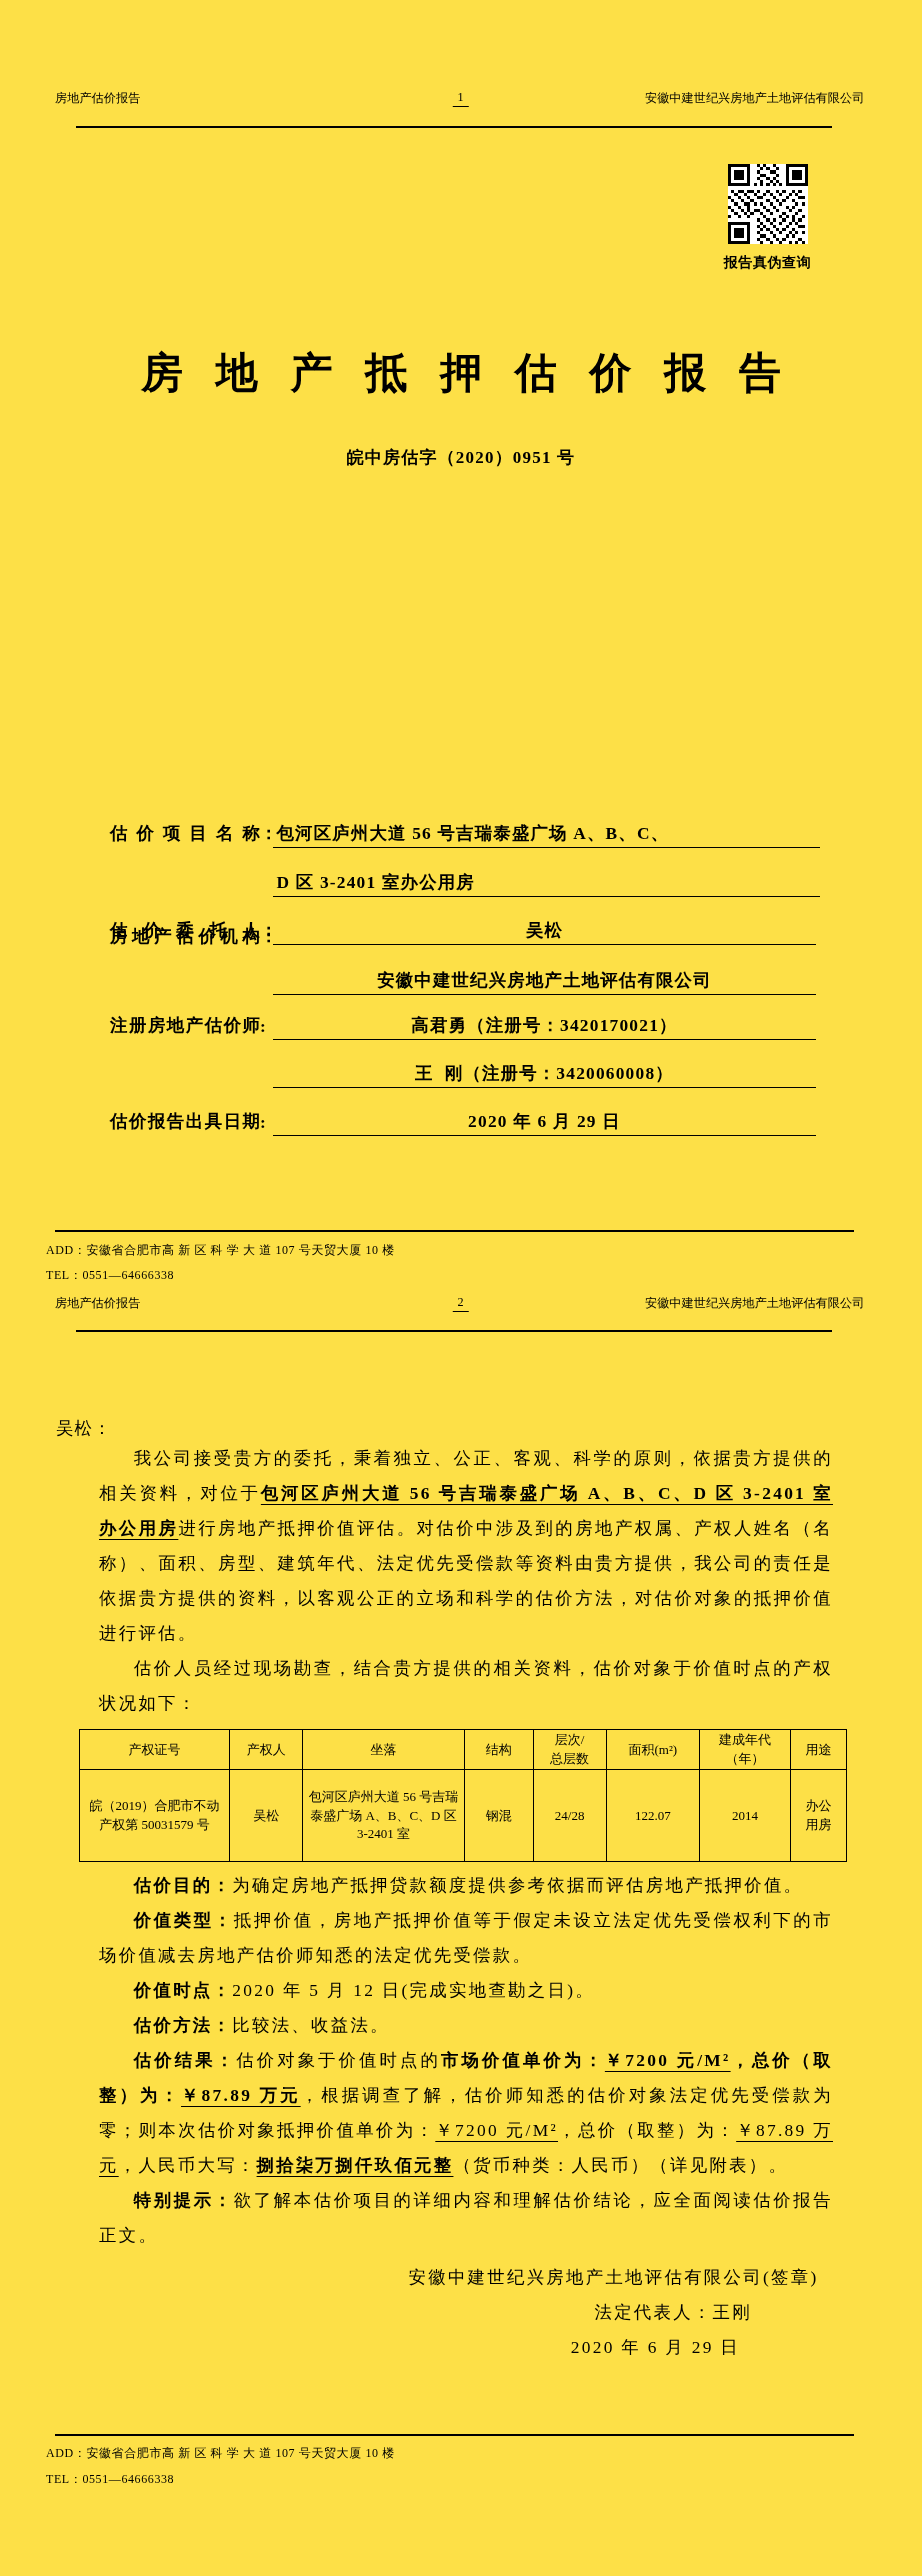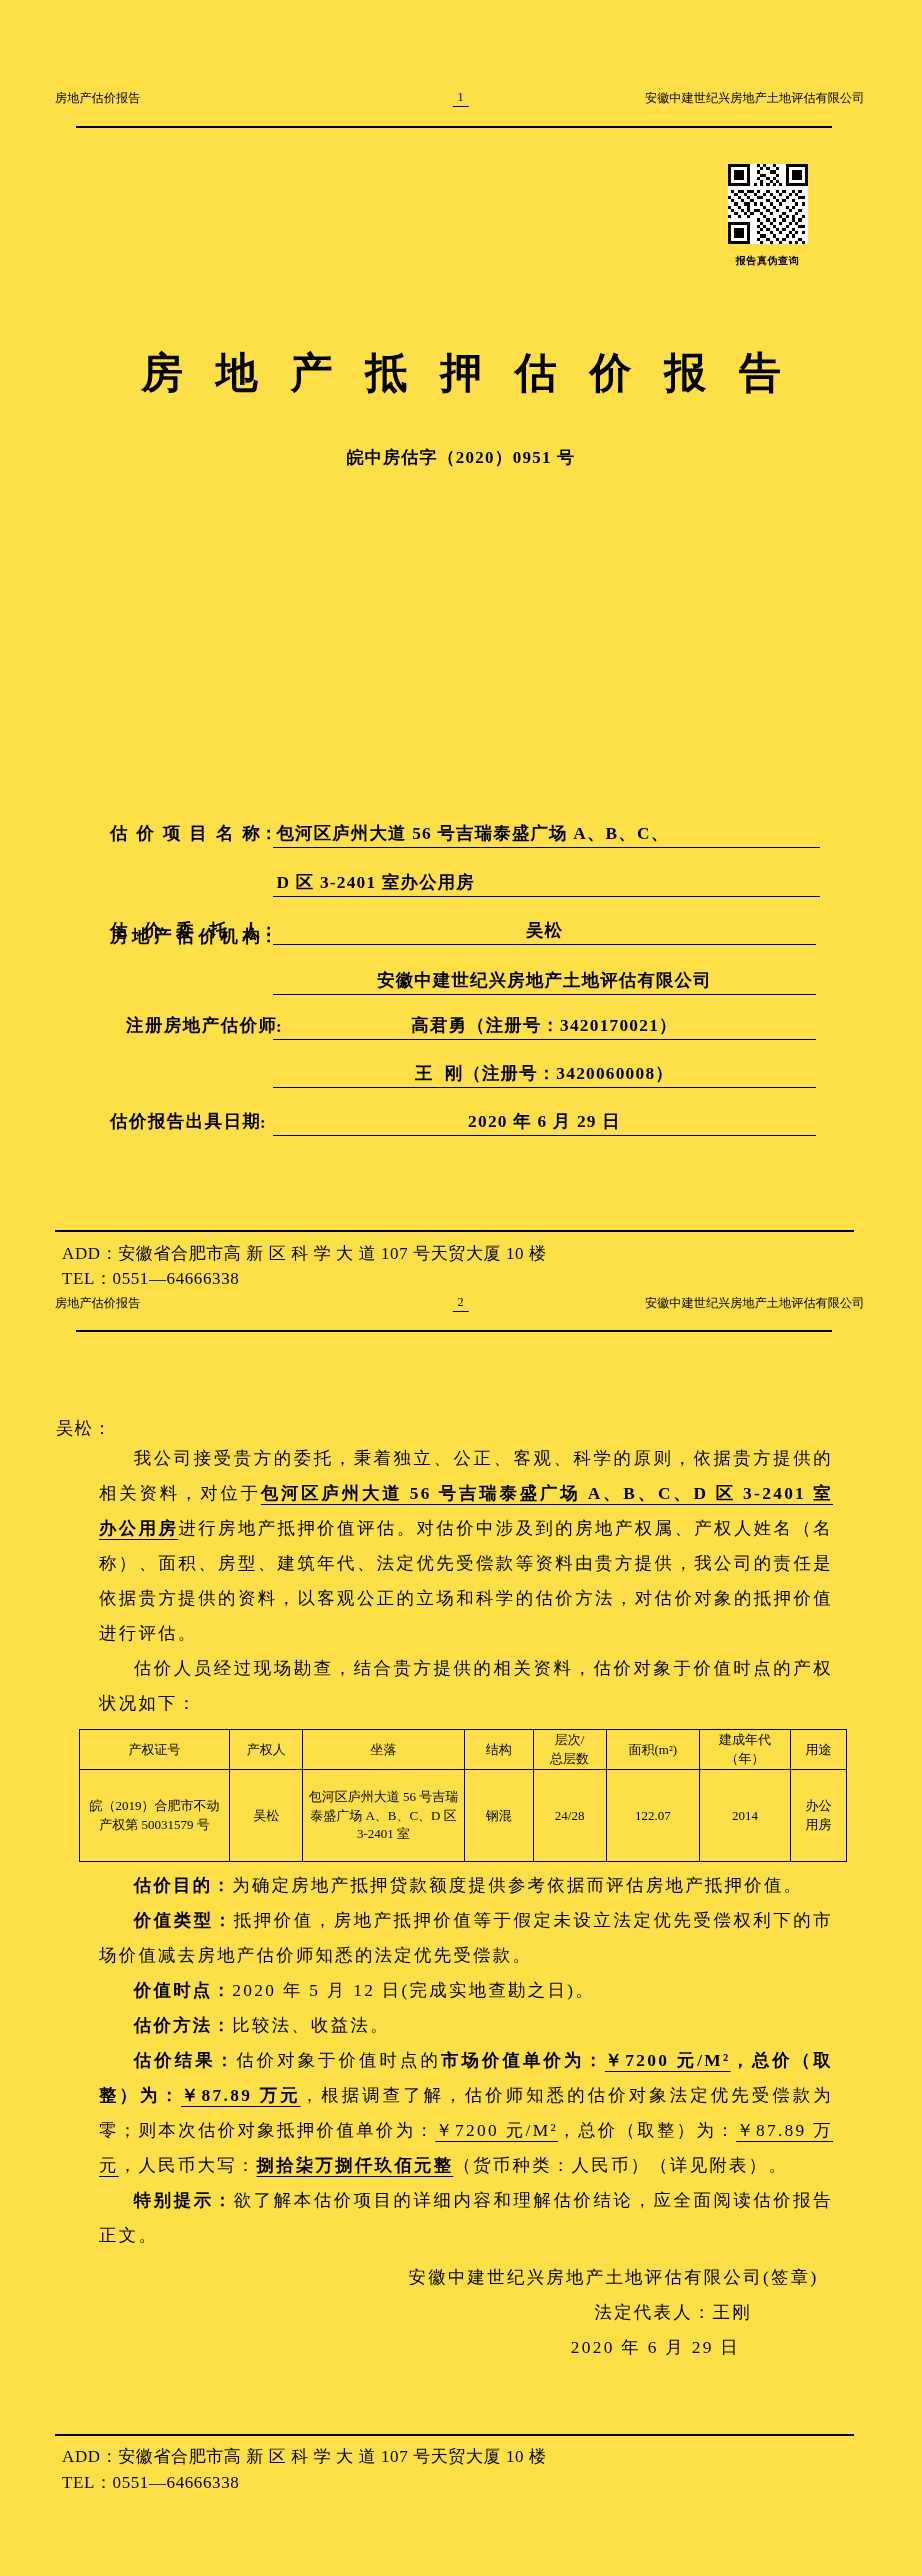--- a/index.html
+++ b/index.html
@@ -11,25 +11,25 @@
     font-family:"Liberation Serif","DejaVu Serif",serif;
     overflow:hidden;
   }
   
   .runhead{position:absolute;left:55px;width:811px;height:17.4px;font-size:12.2px;}
   .runhead .rh-left{position:absolute;left:0;top:0;}
   .runhead .rh-page{position:absolute;left:50%;top:0;transform:translateX(-50%);
       padding:0 5.2px 0.6px 5.2px;border-bottom:1.2px solid #000;}
   .runhead .rh-right{position:absolute;right:1.7px;top:0;}
   .rule{position:absolute;background:#000;}
-  .footnote{position:absolute;left:62px;font-size:17px;letter-spacing:0.6px;white-space:pre;}
+  .footnote{position:absolute;left:46px;font-size:12px;letter-spacing:0.6px;white-space:pre;}
   
   .qr-wrap{position:absolute;left:728px;top:164px;width:80px;text-align:center;}
   .qr-wrap svg{width:80px;height:80px;display:block;}
-  .qr-caption{margin-top:10px;font-size:10px;font-weight:bold;letter-spacing:0.6px;white-space:nowrap;margin-left:-17px;width:113px;}
+  .qr-caption{margin-top:10px;font-size:14px;font-weight:bold;letter-spacing:0.6px;white-space:nowrap;margin-left:-17px;width:113px;}
   .big-title{position:absolute;left:0;top:345px;width:100%;text-align:center;
       font-size:42px;font-weight:bold;letter-spacing:0.78em;text-indent:0.78em;white-space:nowrap;}
   .report-no{position:absolute;left:0;top:446px;width:100%;text-align:center;
       font-size:17px;font-weight:bold;letter-spacing:1.2px;}
   .frow-label{position:absolute;left:110px;height:27px;font-size:17.4px;font-weight:bold;
       display:flex;align-items:flex-end;padding-bottom:1.2px;}
   .frow-label .jlabel{display:inline-block;width:150px;text-align:justify;text-align-last:justify;}
   .fline{position:absolute;left:273px;width:543px;height:27px;border-bottom:1.7px solid #000;
       font-size:17.4px;font-weight:bold;letter-spacing:1.2px;display:flex;align-items:flex-end;
       padding-bottom:1.7px;white-space:pre;}
@@ -116,21 +116,21 @@
       <span>：</span>
   </div>
   <div class="fline c" style="top:915px;">吴松</div>
 
   <div class="frow-label" style="top:921px;">
     <span class="jlabel">房地产估价机构</span>
       <span>：</span>
   </div>
   <div class="fline c" style="top:965px;">安徽中建世纪兴房地产土地评估有限公司</div>
 
-  <div class="frow-label" style="top:1010px;margin-left:16px;">
+  <div class="frow-label" style="top:1010px;">
     <span class="jlabel">注册房地产估价师</span>
       <span>:</span>
   </div>
   <div class="fline c" style="top:1010px;">高君勇（注册号：3420170021）</div>
   <div class="fline c" style="top:1058px;">王  刚（注册号：3420060008）</div>
 
   <div class="frow-label" style="top:1106px;">
     <span class="jlabel">估价报告出具日期</span>
       <span>:</span>
   </div>

